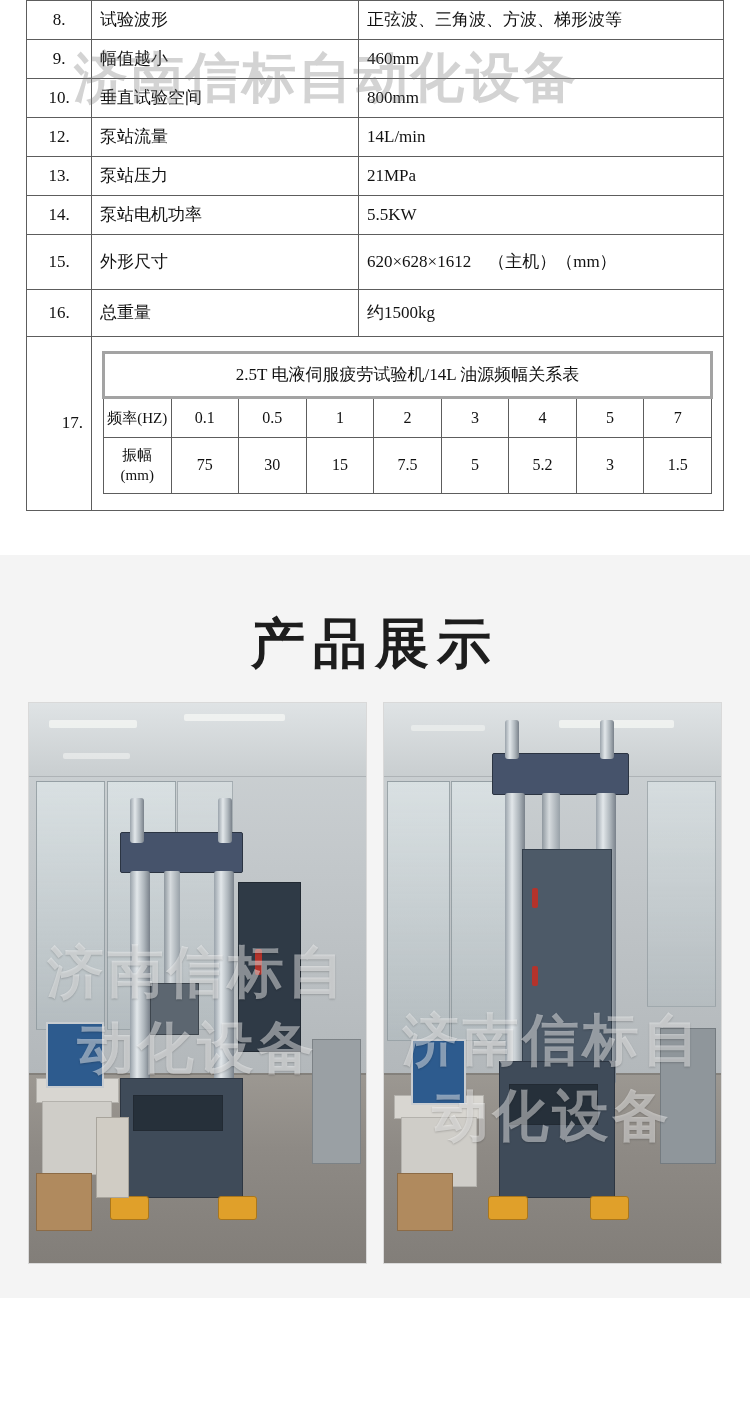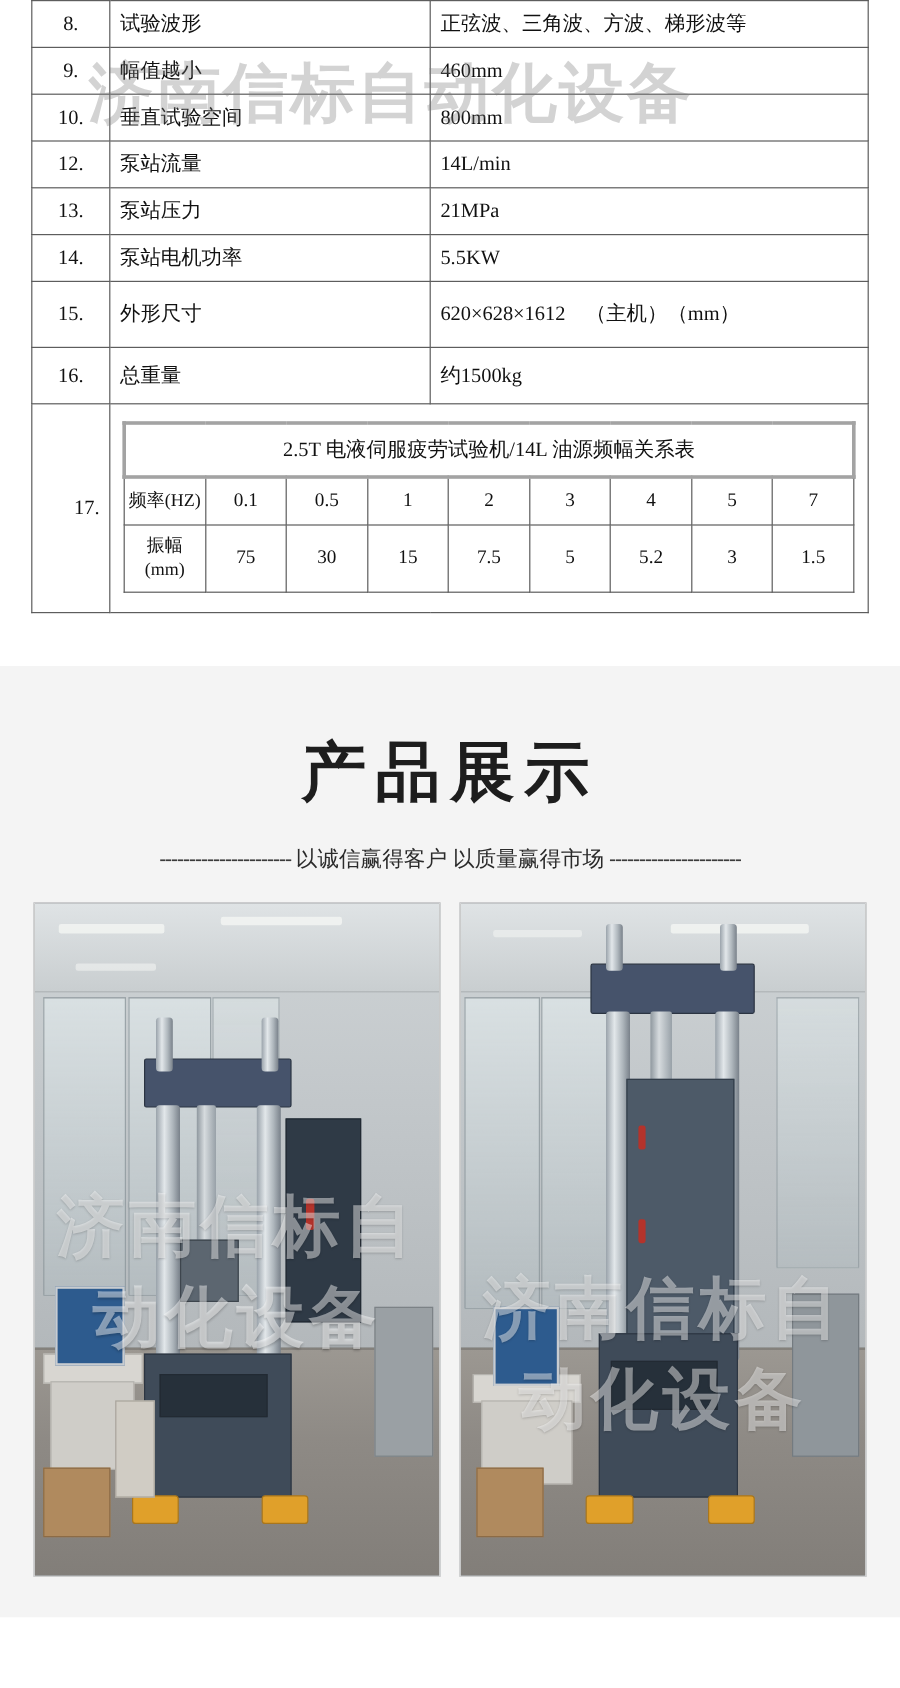--- a/index.html
+++ b/index.html
@@ -333,23 +333,20 @@
           </tr>
         </tbody>
       </table>
       <div class="wm wm-top">济南信标自动化设备</div>
     </div>
   </section>
 
   <section class="display-section">
     <h2 class="display-title">产品展示</h2>
 
-    <div class="display-sub">
-      <span class="dash">----------------------</span><span class="cn">以诚信赢得客户 以质量赢得市场</span><span class="dash">----------------------</span>
-    </div>
 
 
     <div class="photo-row">
 
       <div class="photo">
         <div class="scene">
           <div class="wall"></div>
           <div class="ceiling"></div>
           <div class="ceil-light" style="left:6%;top:3%;width:26%;height:8px;"></div>
           <div class="ceil-light" style="left:46%;top:2%;width:30%;height:7px;"></div>

